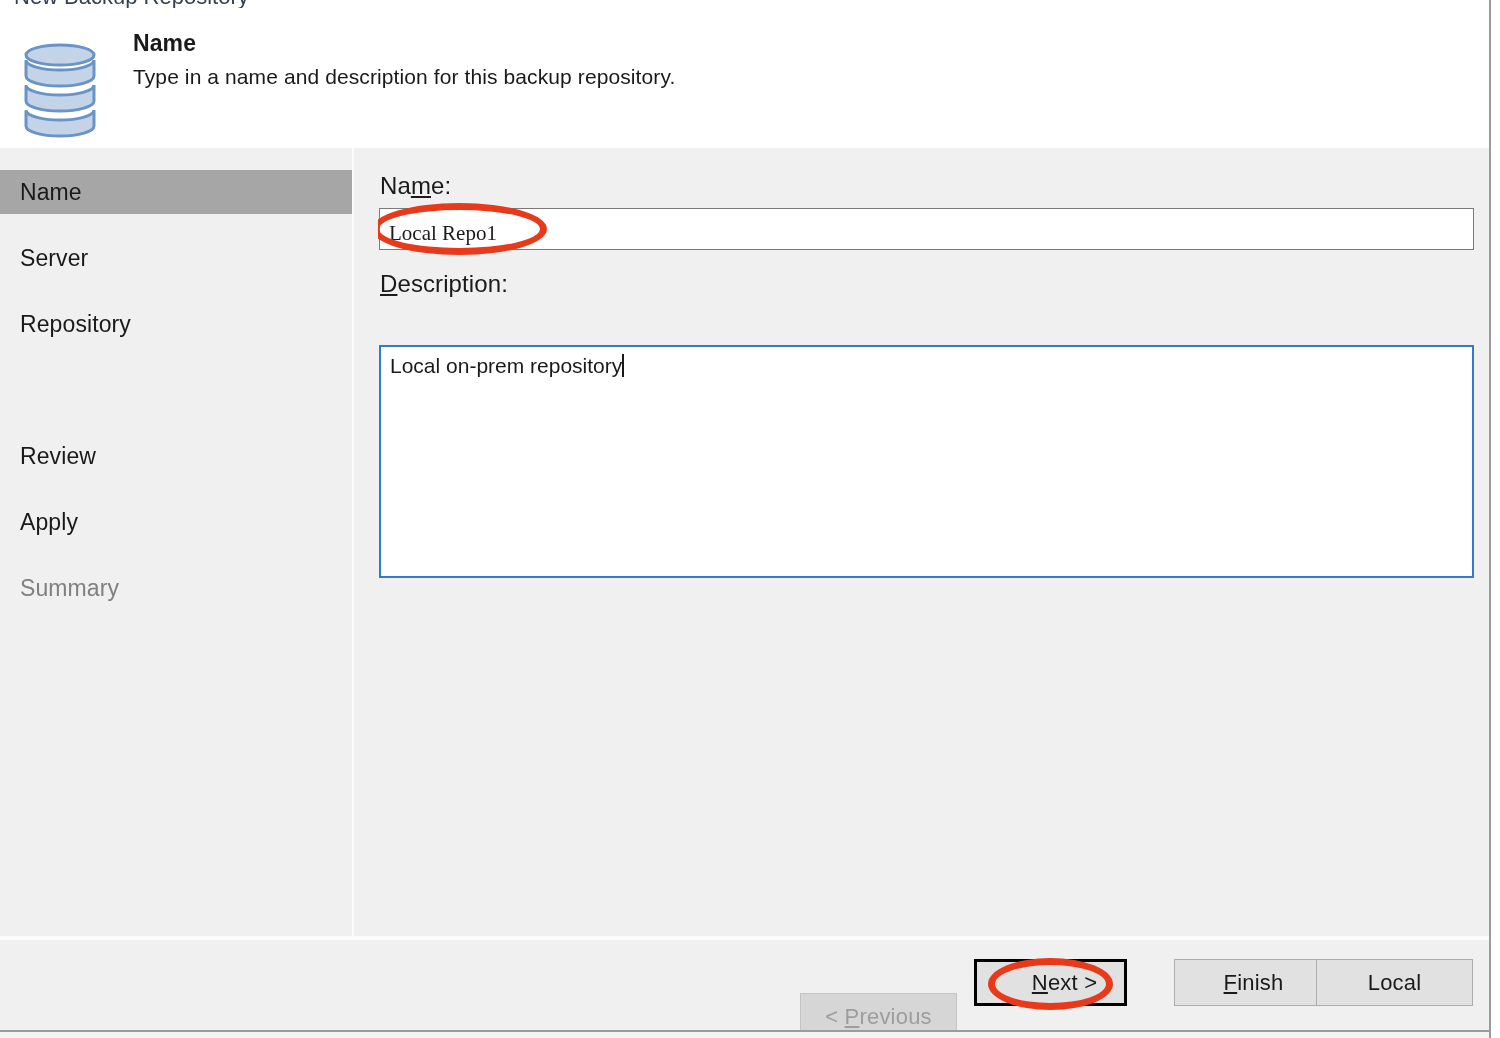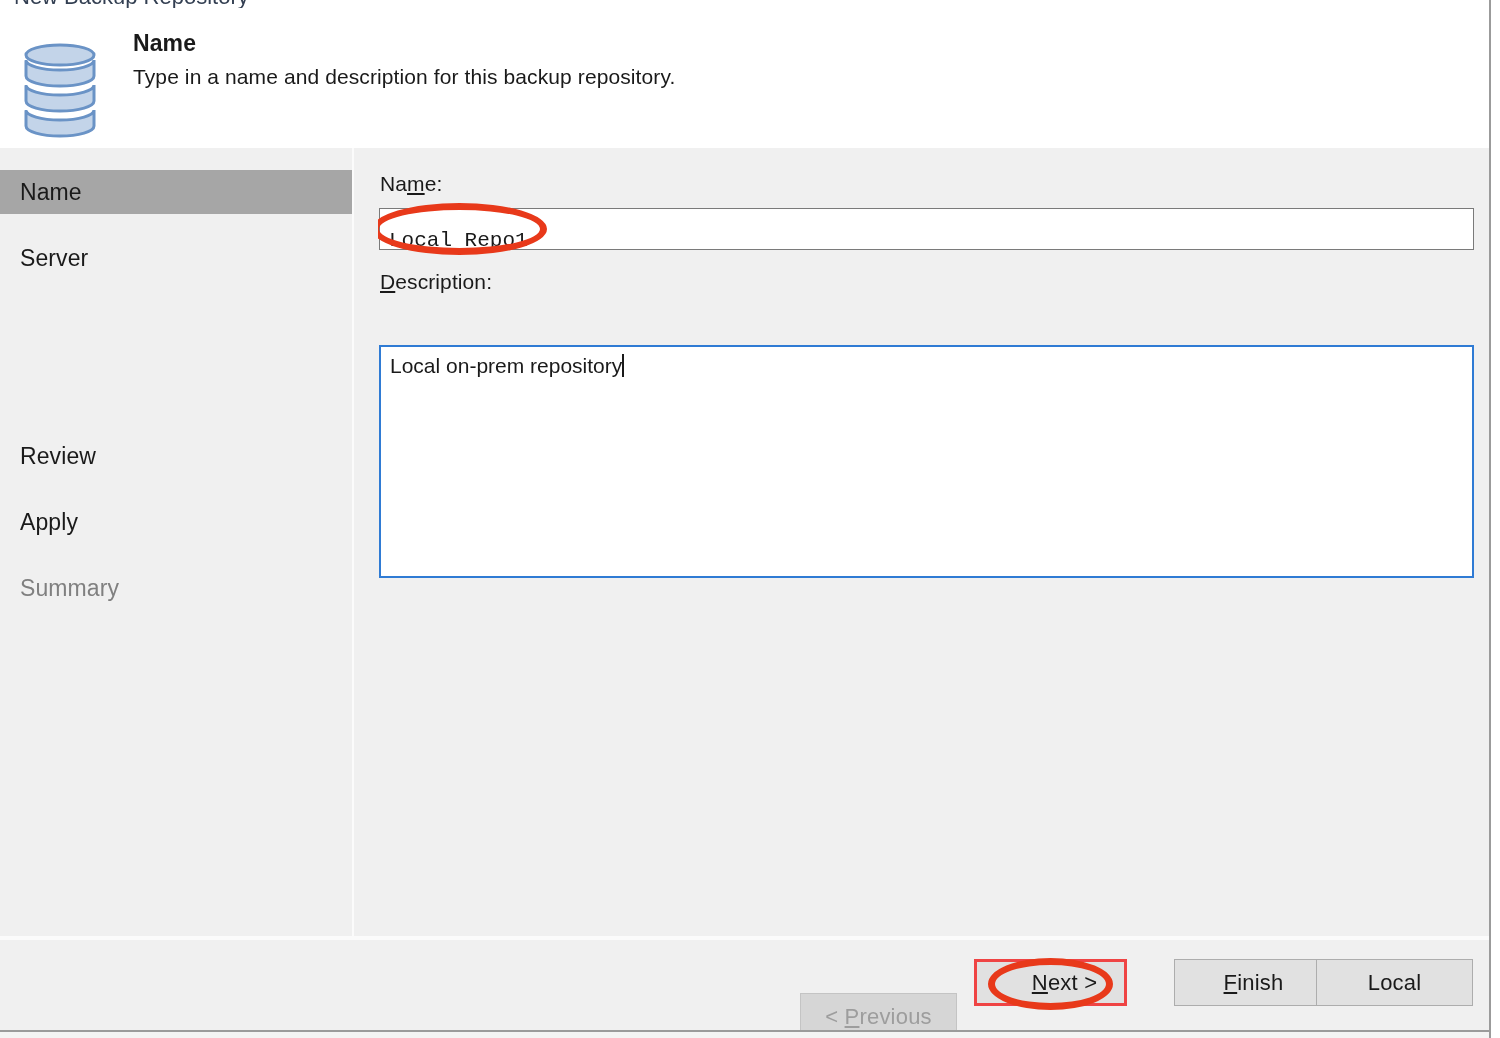--- a/index.html
+++ b/index.html
@@ -155,40 +155,40 @@
   
   .form-area {
     position: absolute;
     left: 354px;
     top: 0;
     width: 1135px;
     height: 788px;
   }
   .field-label {
     position: absolute;
-    font-size: 21px;
+    font-size: 24px;
     color: #1a1a1a;
     white-space: nowrap;
     letter-spacing: 0.1px;
   }
   .accel { text-decoration: underline; }
 
   .name-input {
     position: absolute;
     left: 25px;
     top: 60px;
     width: 1095px;
     height: 42px;
     background: #ffffff;
     border: 1px solid #7a7a7a;
     box-sizing: border-box;
-    font-family: Liberation Mono, monospace;
+    font-family: Liberation Serif, serif;
     font-size: 21px;
     color: #1a1a1a;
-    padding: 12px 9px;
+    padding: 4px 9px;
     outline: none;
     line-height: 40px;
     white-space: nowrap;
     overflow: hidden;
   }
   .desc-input {
     position: absolute;
     left: 25px;
     top: 157px;
     width: 1095px;
@@ -244,21 +244,21 @@
     white-space: nowrap;
     letter-spacing: 0.2px;
     cursor: default;
   }
   .btn.disabled {
     background: #d6d6d6;
     border-color: #c4c4c4;
     color: #9d9d9d;
   }
   .btn.default-btn {
-    border: 3px solid #ef4444;
+    border: 3px solid #000000;
     background: #e1e1e1;
     line-height: 41px;
     padding-left: 28px;
   }
 
   
   .annot {
     position: absolute;
     border: 7px solid #e8391a;
     border-radius: 50%;
@@ -313,20 +313,21 @@
     </div>
     <div class="header-title">Name</div>
     <div class="header-subtitle">Type in a name and description for this backup repository.</div>
   </div>
 
   <div class="body-area">
 
     <div class="sidebar">
       <div class="nav-item selected" style="top:22px">Name</div>
       <div class="nav-item" style="top:88px">Server</div>
+      <div class="nav-item" style="top:154px">Repository</div>
       <div class="nav-item" style="top:286px">Review</div>
       <div class="nav-item" style="top:352px">Apply</div>
       <div class="nav-item disabled" style="top:418px">Summary</div>
     </div>
     <div class="sidebar-divider"></div>
 
     <div class="form-area">
 
       <div class="field-label" style="left:26px; top:24px;"><span>Na</span><span class="accel">m</span><span>e:</span></div>
 

